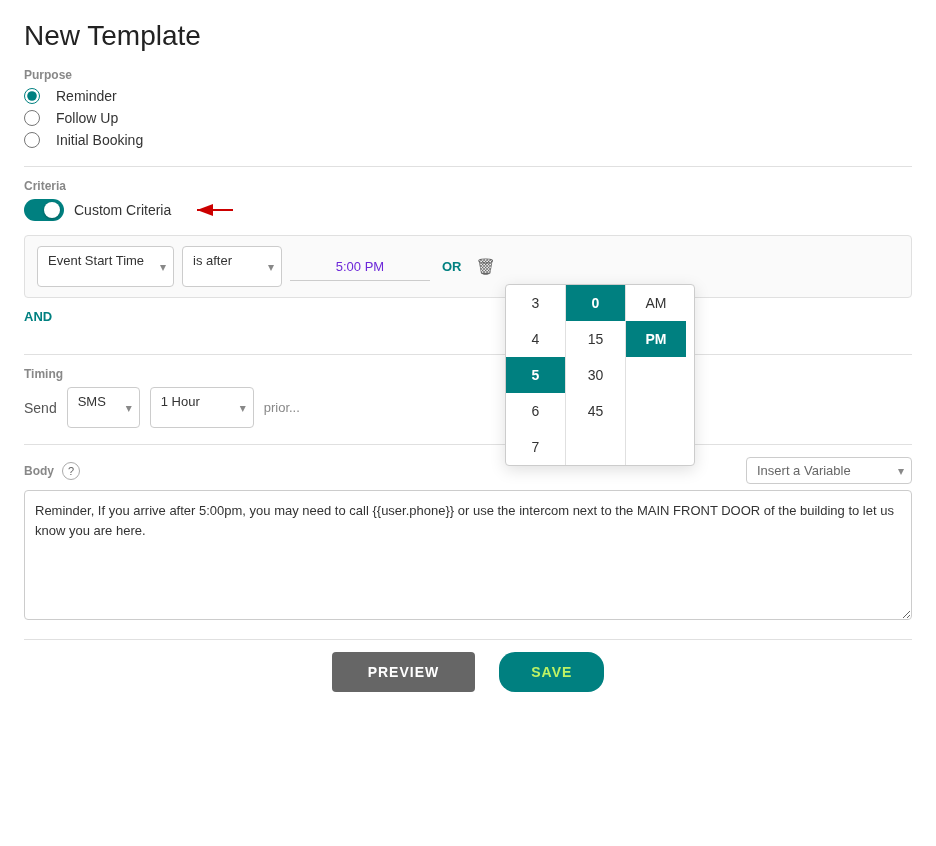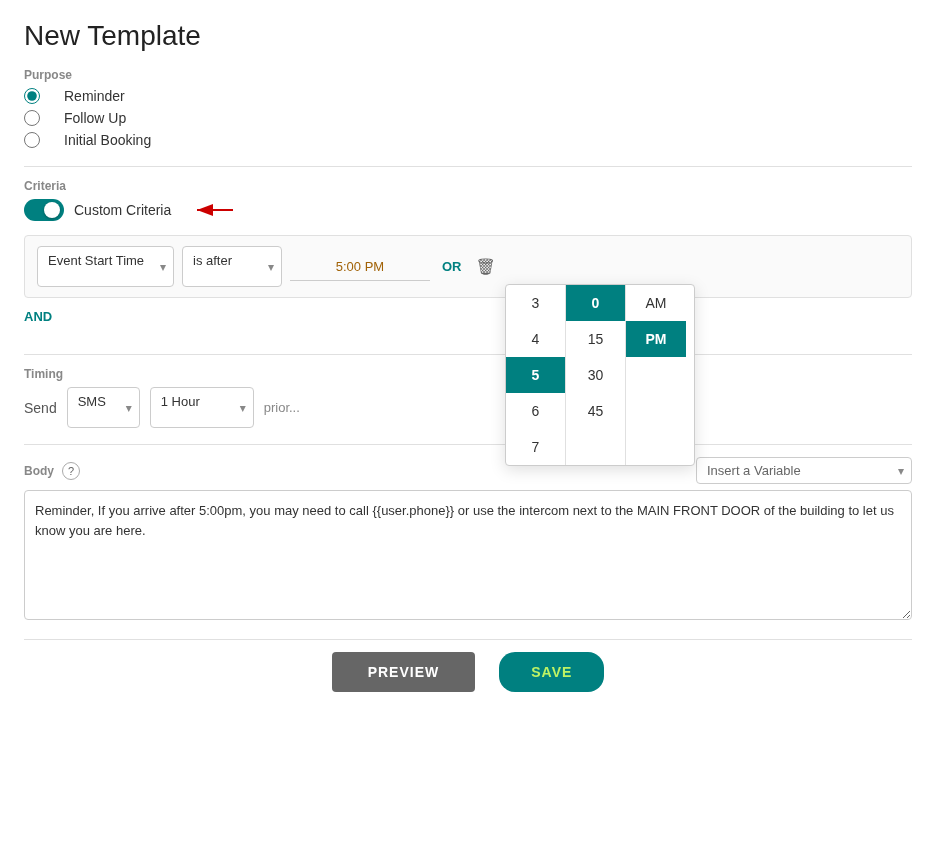--- a/index.html
+++ b/index.html
@@ -30,21 +30,21 @@
       font-weight: 700;
     }
     .radio-group {
       display: flex;
       flex-direction: column;
       gap: 6px;
       margin-bottom: 18px;
     }
     .radio-item {
       display: flex;
-      gap: 24px;
+      gap: 16px;
       font-size: 14px;
       cursor: pointer;
     }
     .radio-item input[type="radio"] {
       accent-color: #008080;
       width: 16px;
       height: 16px;
       cursor: pointer;
     }
     .divider {
@@ -128,21 +128,21 @@
       appearance: none;
       cursor: pointer;
       color: #333;
       outline: none;
     }
     .time-field {
       border: none;
       border-bottom: 1px solid #ccc;
       padding: 6px 10px;
       font-size: 13px;
-      color: #a16207;
+      color: #6d28d9;
       background: transparent;
       outline: none;
       width: 140px;
       text-align: center;
     }
     .or-btn {
       color: #008080;
       font-weight: 600;
       cursor: pointer;
       font-size: 13px;
@@ -224,21 +224,21 @@
     .insert-variable {
       border: 1px solid #ccc;
       border-radius: 4px;
       padding: 5px 28px 5px 10px;
       font-size: 13px;
       background: #fff;
       appearance: none;
       cursor: pointer;
       color: #666;
       outline: none;
-      width: 216px;
+      width: 166px;
     }
     .body-textarea {
       width: 100%;
       height: 130px;
       border: 1px solid #ccc;
       border-radius: 4px;
       padding: 10px;
       font-size: 13px;
       resize: vertical;
       outline: none;

